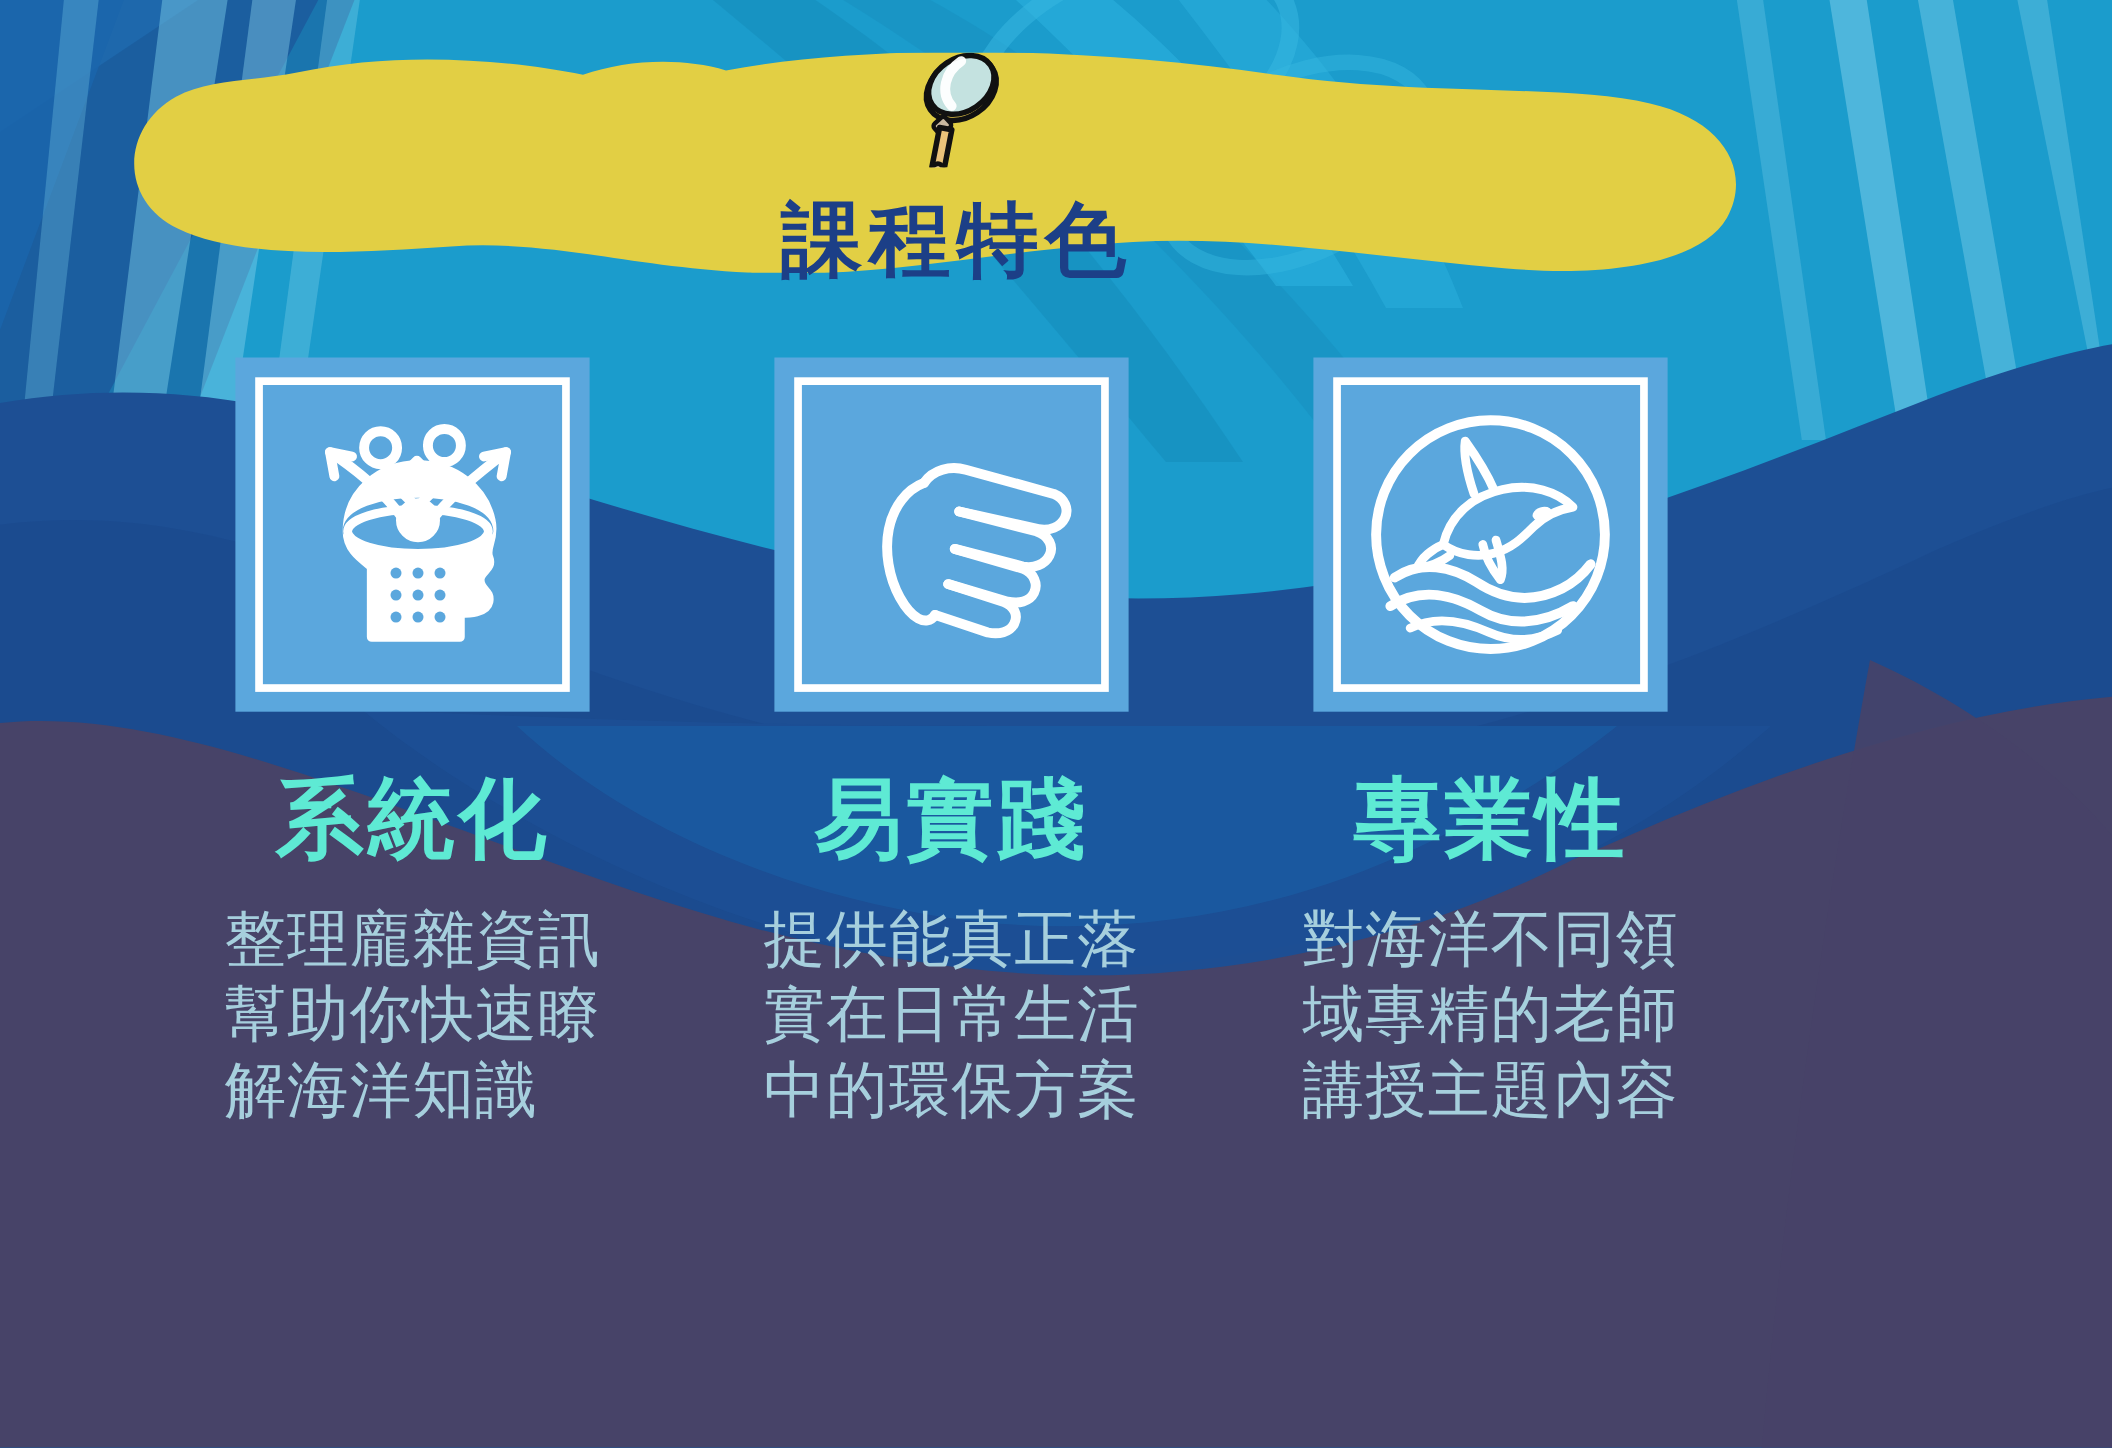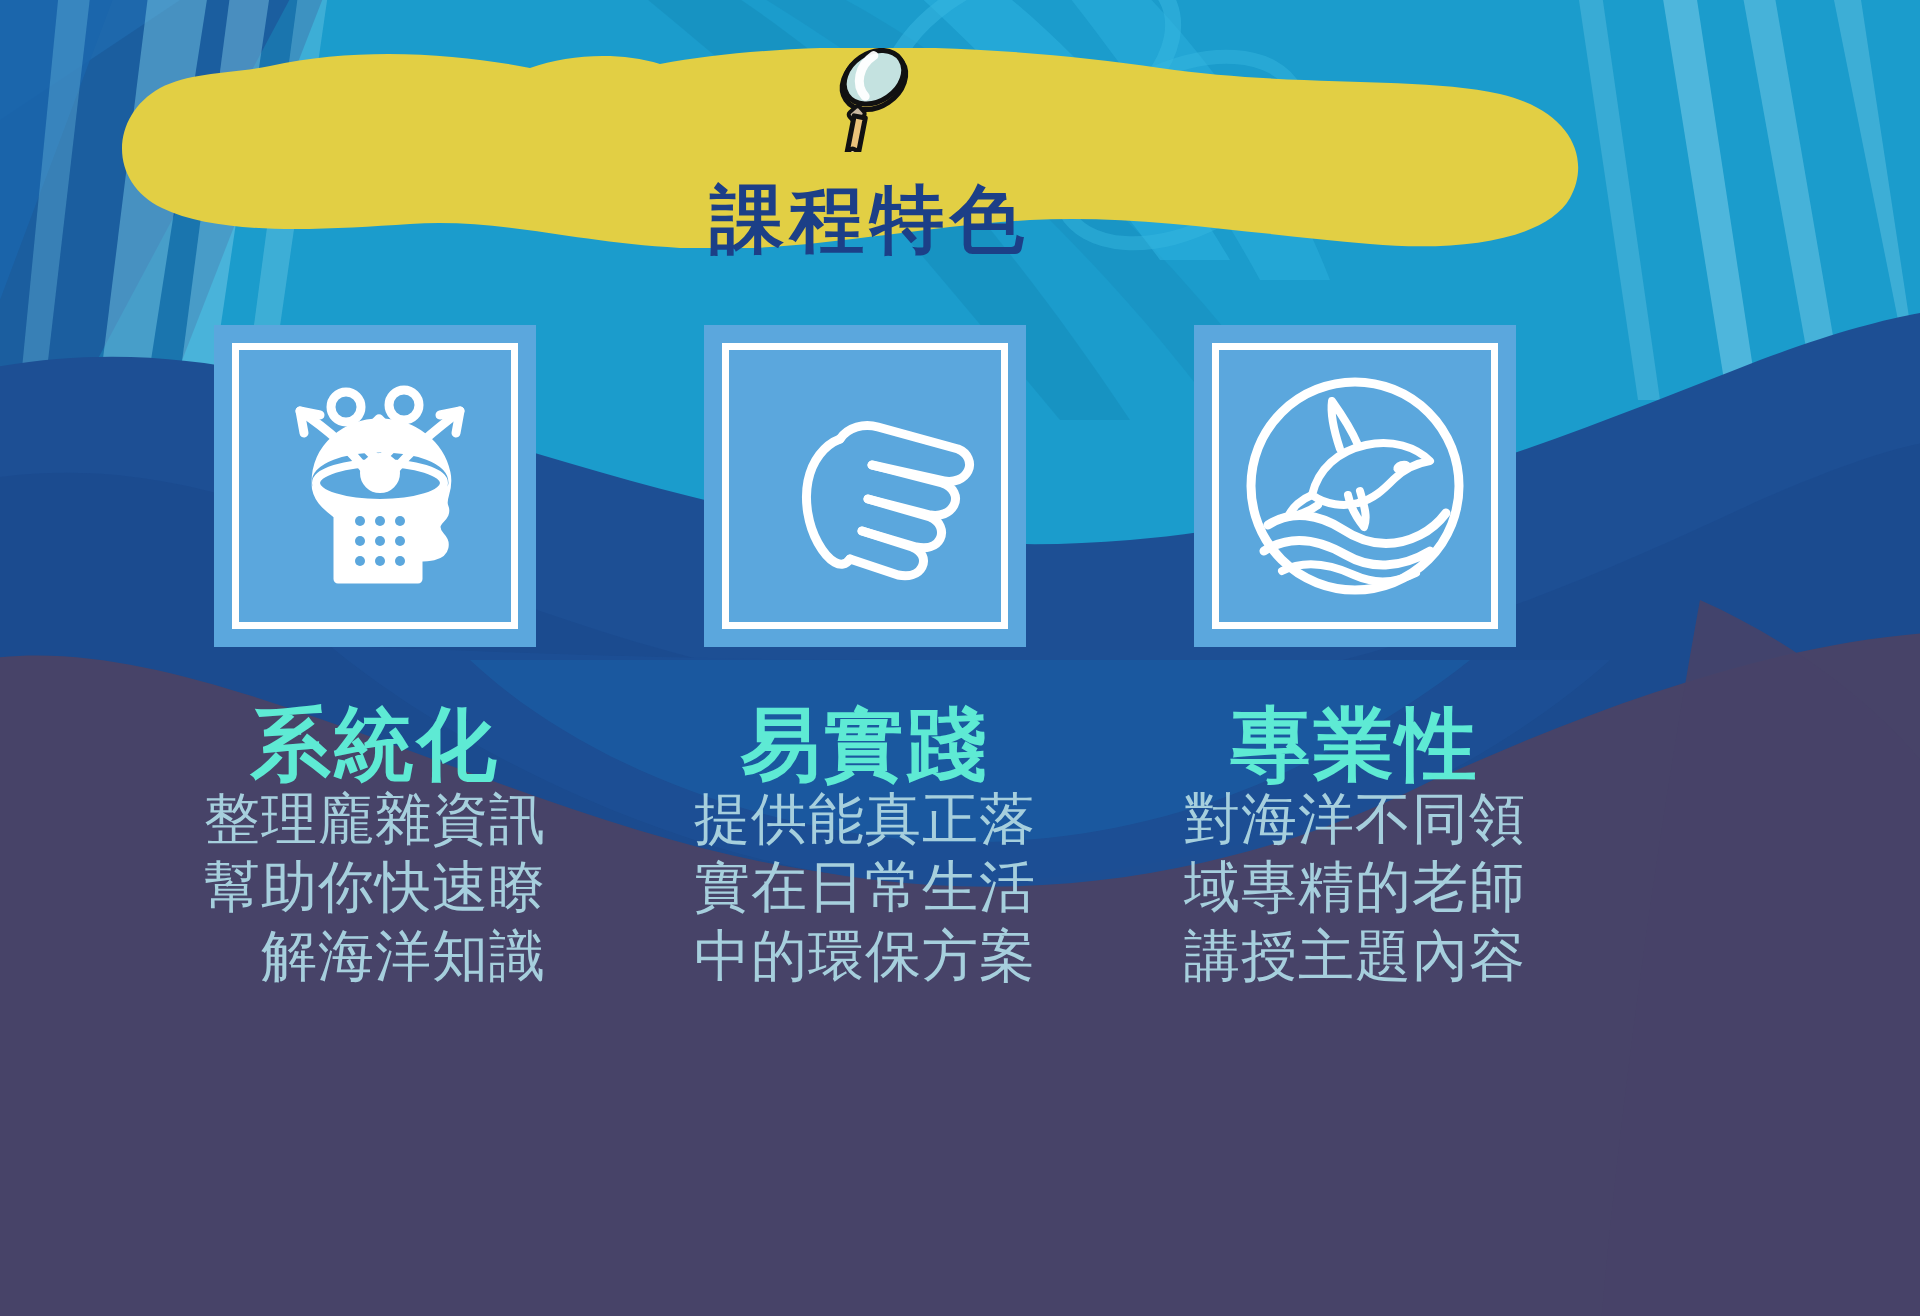--- a/index.html
+++ b/index.html
@@ -52,22 +52,23 @@
   }
   .icon-card svg{position:absolute;left:40px;top:40px;}
 
   .col-title{
     margin-top:58px;
     font-size:80px;font-weight:bold;color:#5eead4;
     letter-spacing:3px;line-height:1;white-space:nowrap;
     font-family:"DejaVu Sans","Liberation Sans",sans-serif;
   }
   .col-body{
+    margin-top:36px;
     font-size:56px;color:#a6cfdd;line-height:1.22;
-    text-align:right;white-space:pre-line;letter-spacing:1px;
+    text-align:left;white-space:pre-line;letter-spacing:1px;
     font-family:"DejaVu Sans","Liberation Sans",sans-serif;
   }
 </style>
 </head>
 <body>
 
 <div id="poster">
 
   <svg id="bg" viewBox="0 0 1920 1316">
     <defs>

